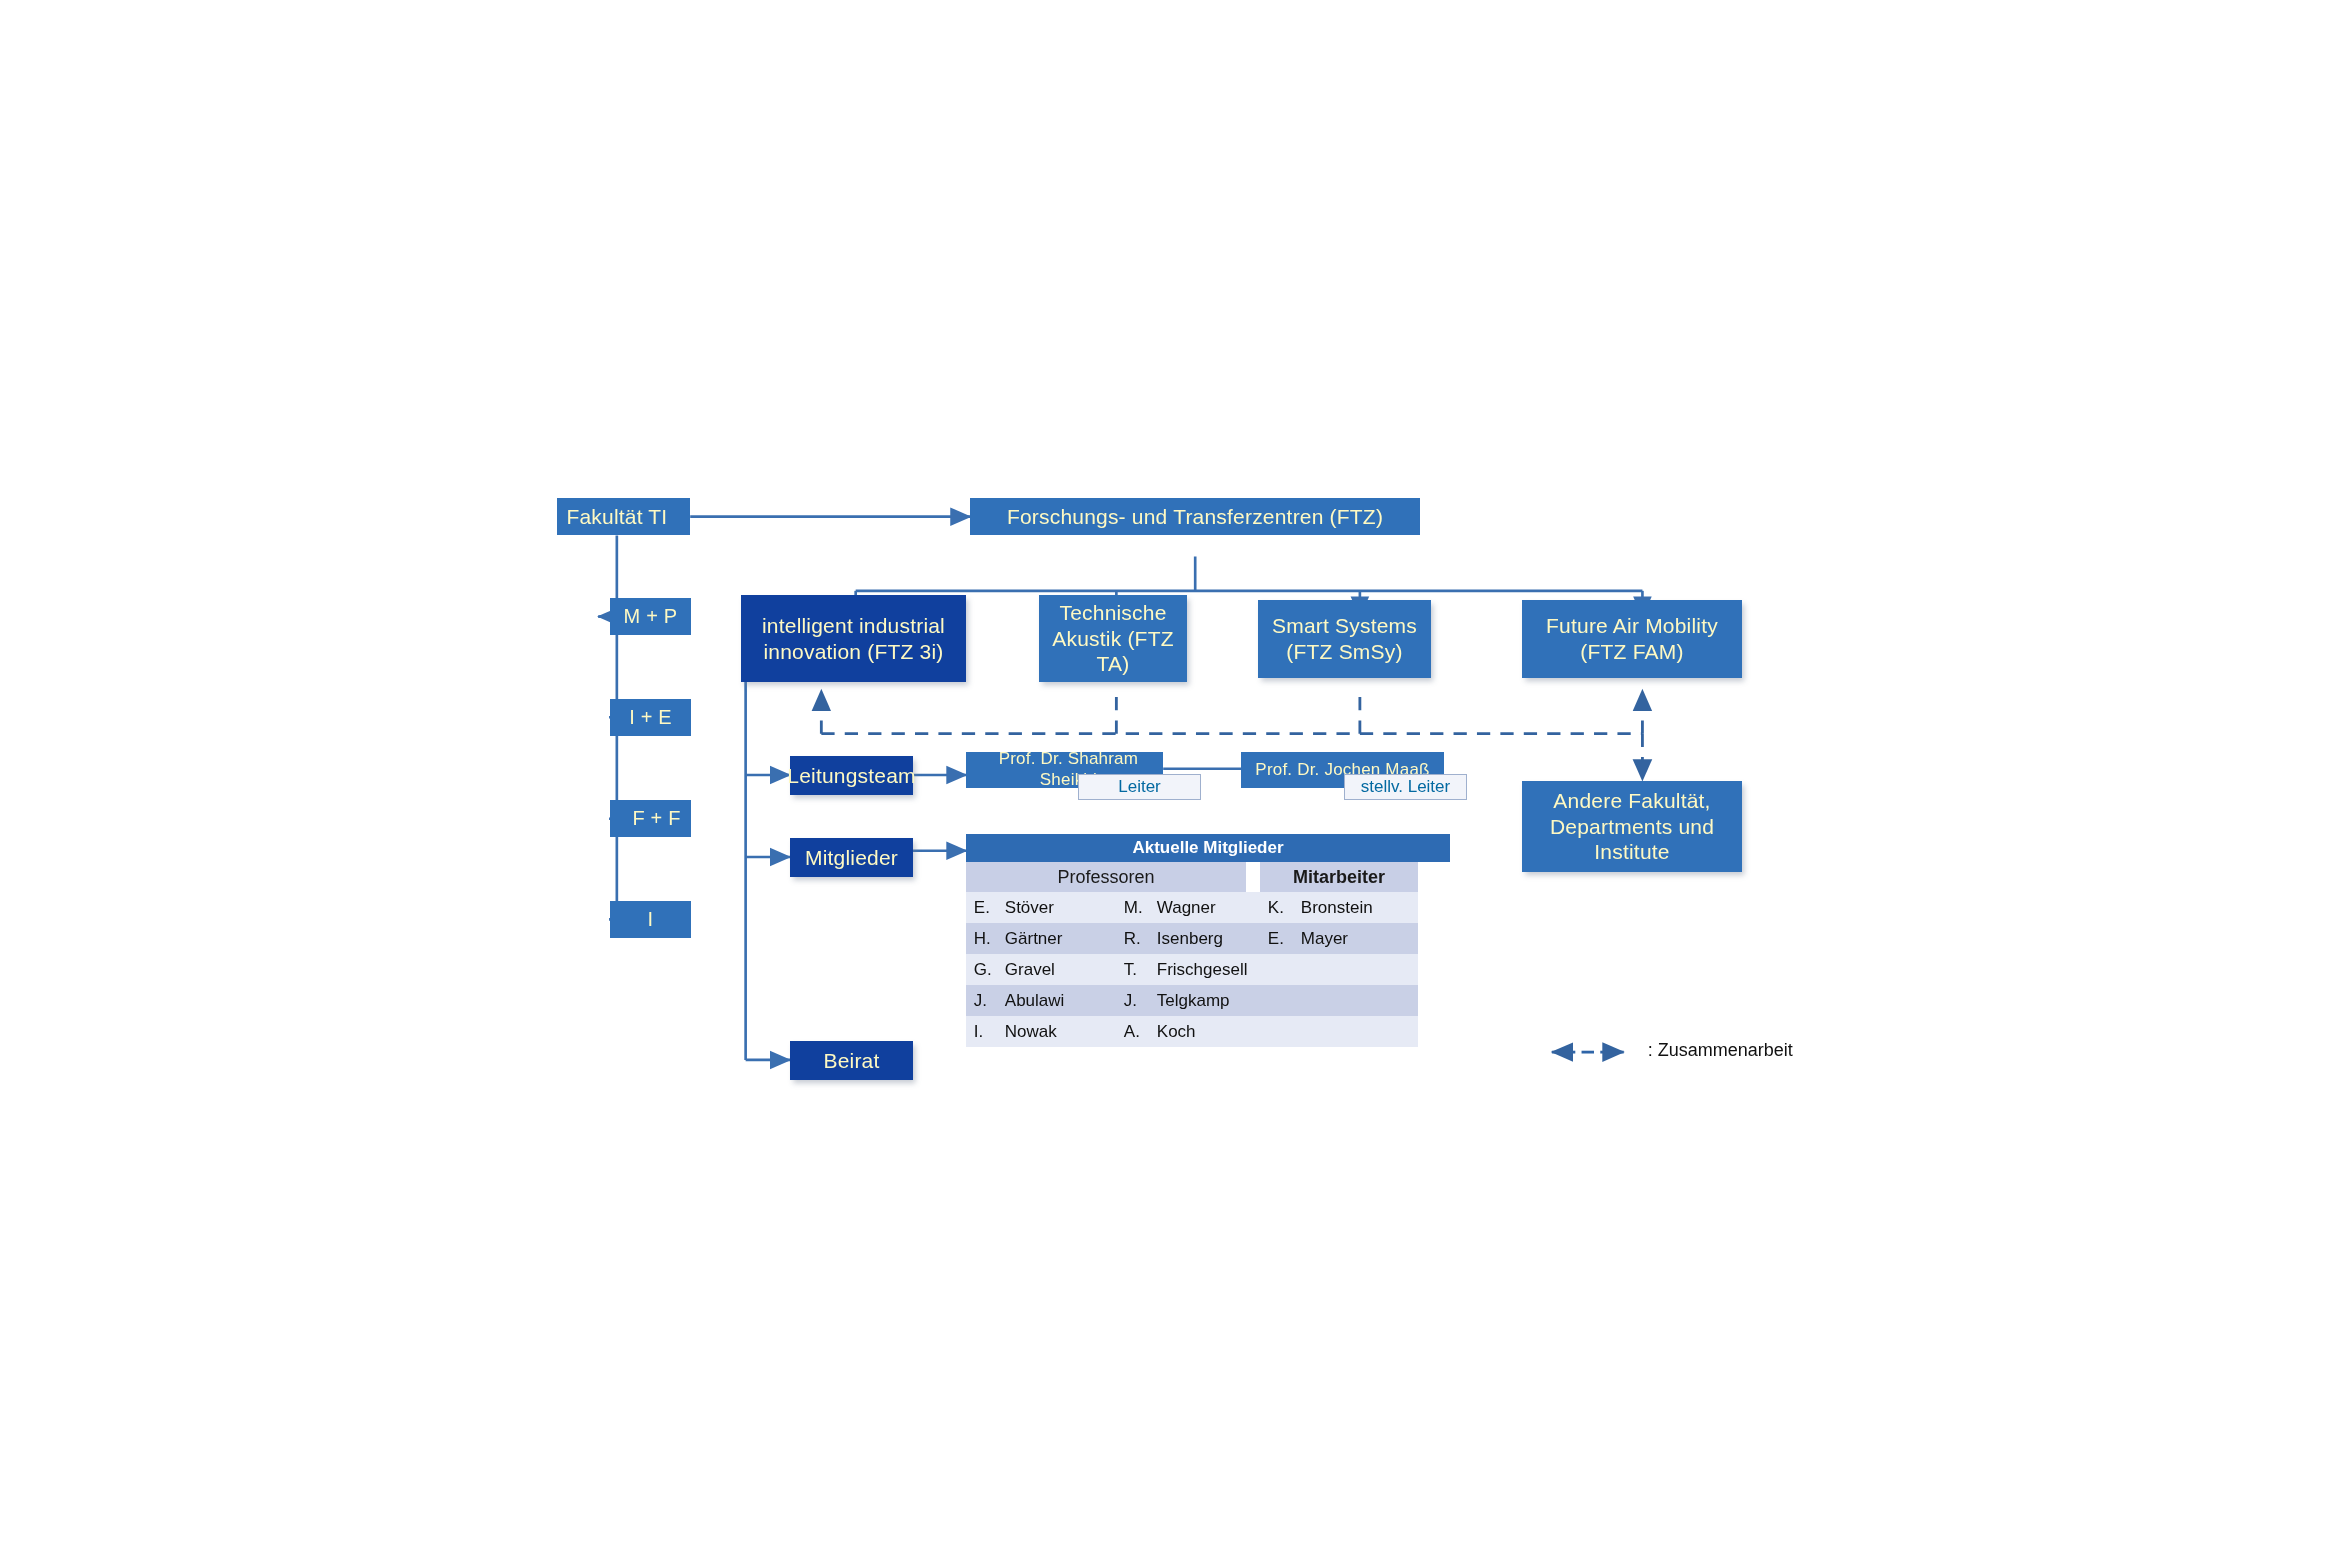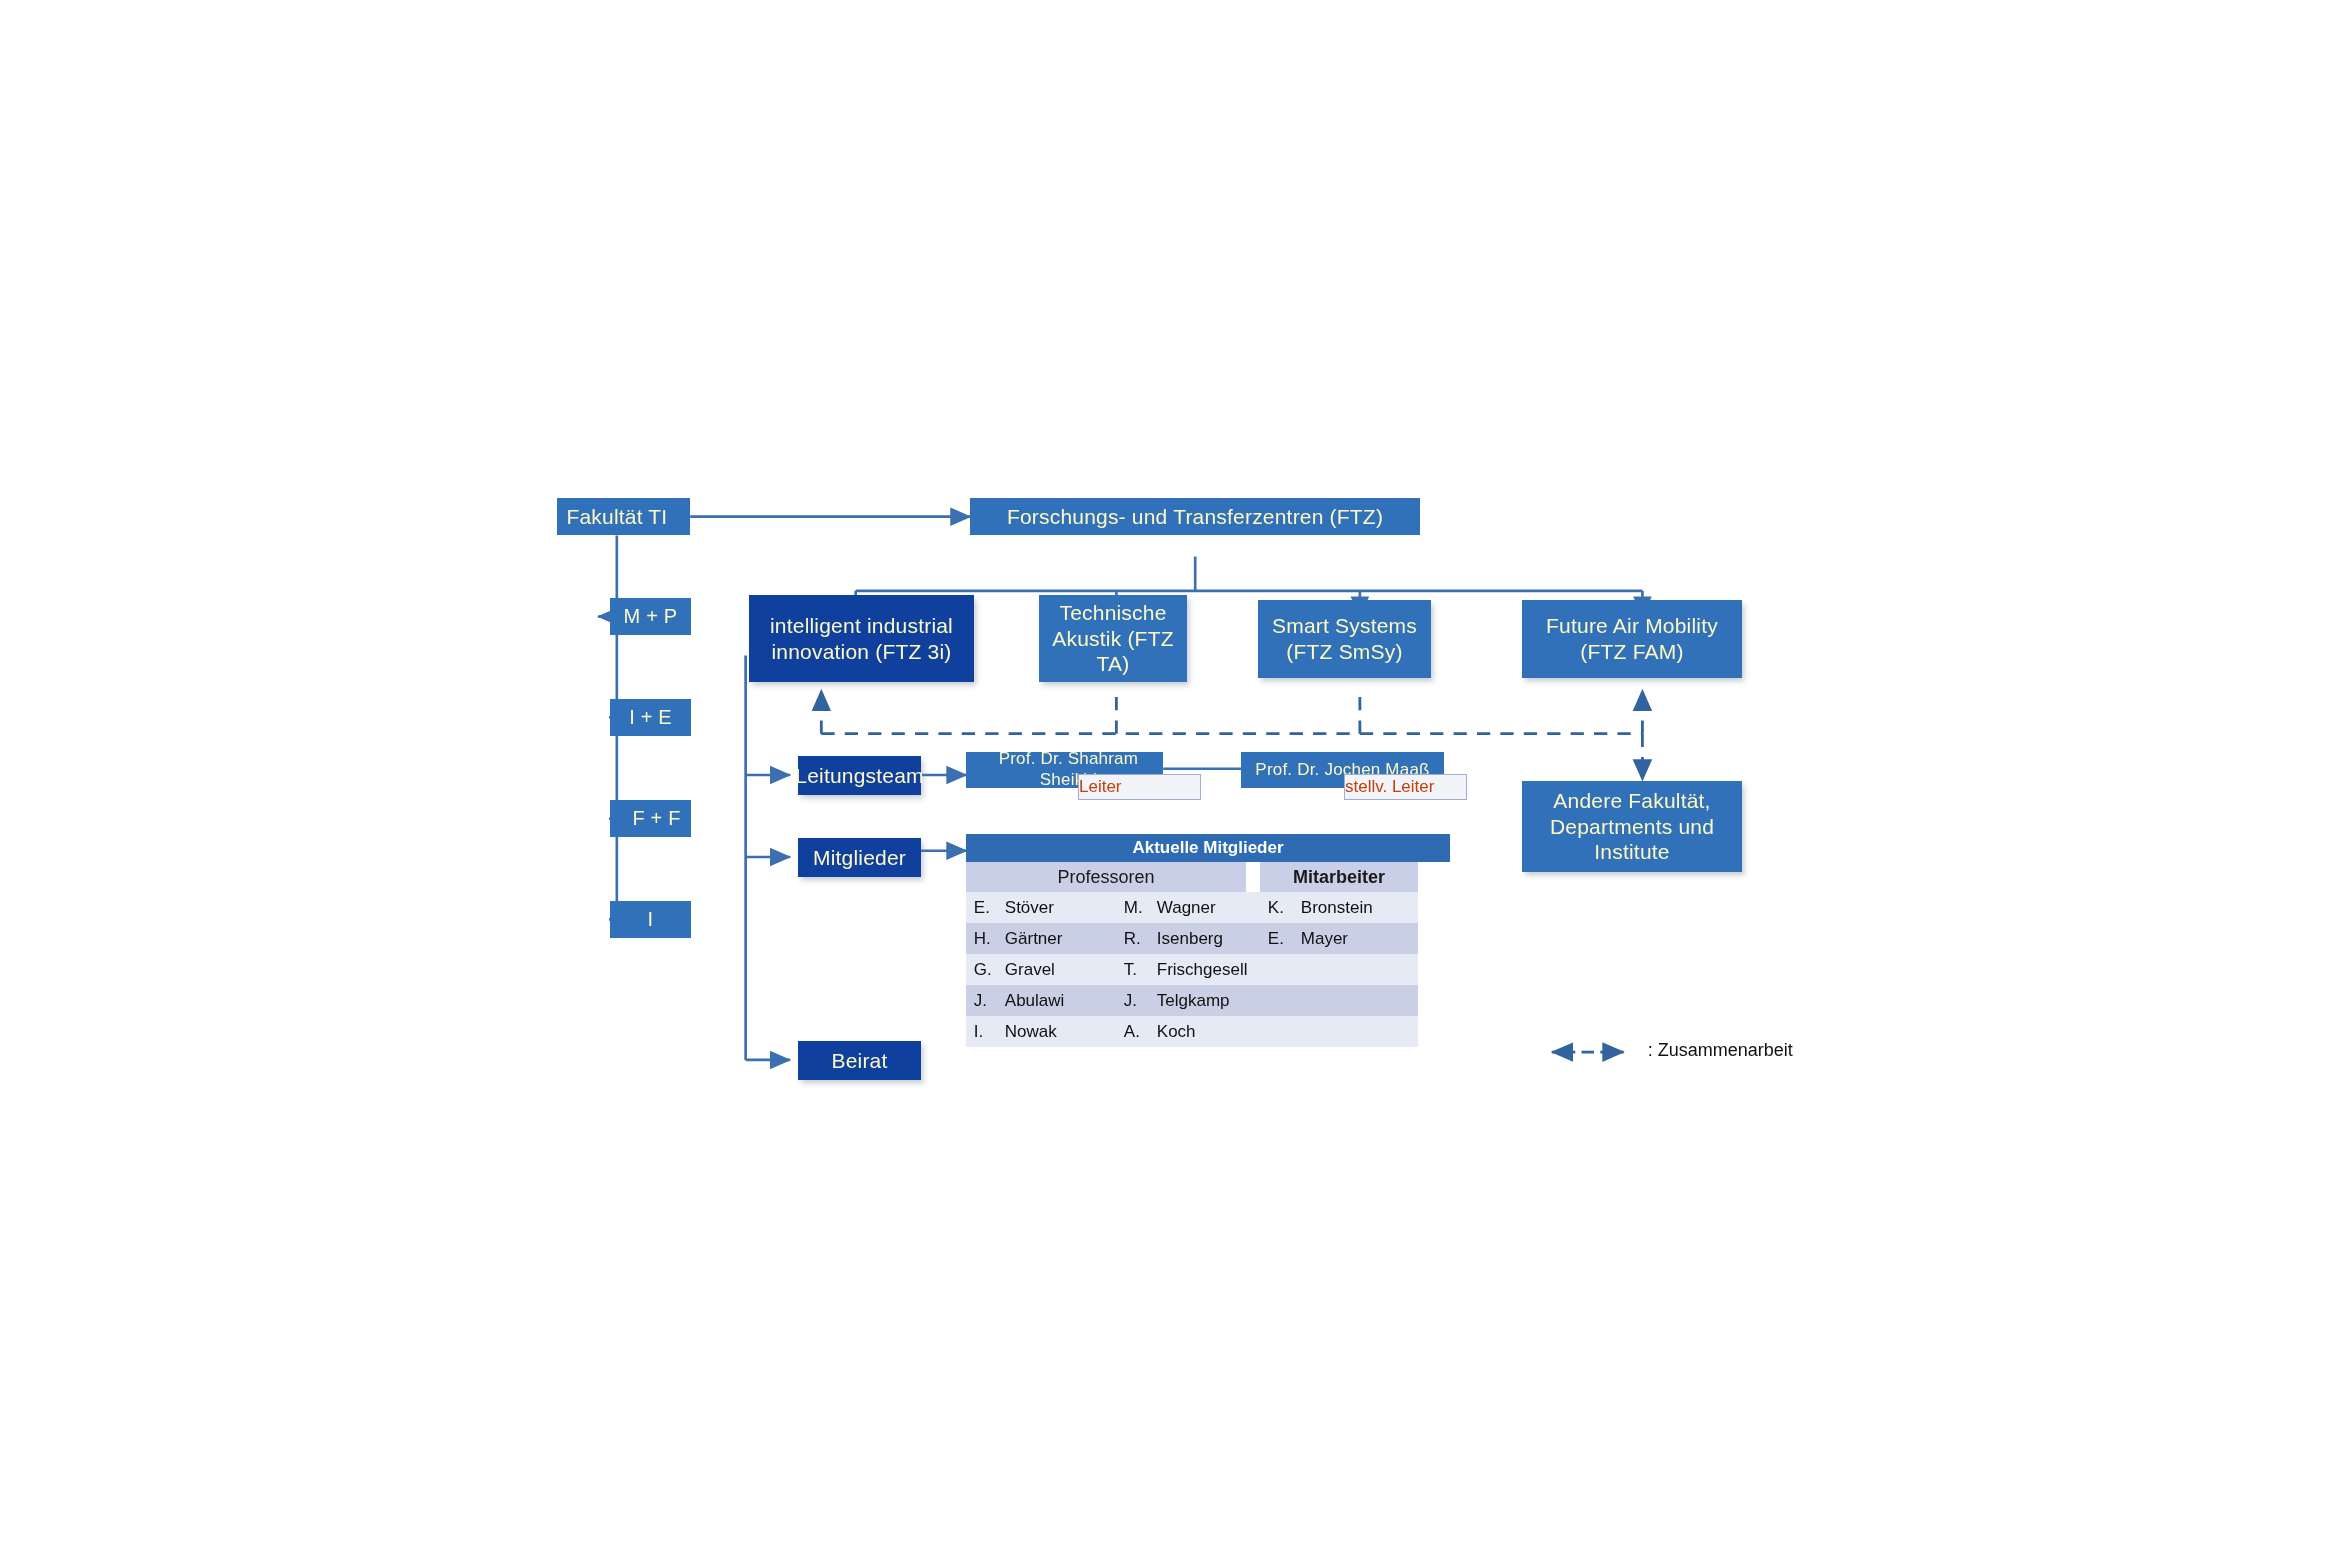--- a/index.html
+++ b/index.html
@@ -3,21 +3,21 @@
 <meta charset="utf-8">
 <style>
   html,body{margin:0;padding:0;background:#ffffff;}
   body{width:2342px;height:1561px;position:relative;overflow:hidden;
        font-family:"Liberation Sans","DejaVu Sans",sans-serif;}
   #stage{position:absolute;left:0;top:0;width:2342px;height:1561px;}
 
   .box{position:absolute;box-sizing:border-box;display:flex;align-items:center;
        justify-content:center;text-align:center;color:#fef9c3;
        background:#3071B9;line-height:1.22;letter-spacing:0.2px;}
-  .box.dark{background:#10409E;margin-left:8px;}
+  .box.dark{background:#10409E;}
   .shadow{box-shadow:3.1px 3.9px 5.5px rgba(120,130,150,.42);}
 
   svg.wires{position:absolute;left:0;top:0;width:2342px;height:1561px;
             overflow:visible;pointer-events:none;}
 
   
   .mtable{position:absolute;box-sizing:border-box;}
   .mt-title{background:#2E6BB3;color:#fff;font-weight:bold;text-align:center;
             box-sizing:border-box;display:flex;align-items:center;justify-content:center;}
   .mt-body{display:flex;gap:0;align-items:flex-start;}
@@ -28,22 +28,22 @@
   .mt-col{display:flex;flex-direction:column;}
   .mt-row{display:flex;box-sizing:border-box;}
   .cell{box-sizing:border-box;display:flex;align-items:center;
         color:#111;background:#E6EAF5;padding-left:7.8px;}
   .cell.alt{background:#C9D0E6;}
   .cell.ini{justify-content:flex-start;}
   .gap{width:11px;background:#ffffff;}
 
   
   .tag{position:absolute;box-sizing:border-box;background:#F2F4FA;
-       border:0.8px solid #9FB0CE;color:#c2410c;display:flex;align-items:center;
-       justify-content:flex-start;}
+       border:0.8px solid #9FB0CE;color:#0369a1;display:flex;align-items:center;
+       justify-content:center;}
 
   .legend{position:absolute;display:flex;align-items:center;gap:7.8px;color:#111;}
 </style>
 </head>
 <body>
 
 <div id="stage">
 
   <svg class="wires" viewBox="0 0 3000 2000">
     <defs>

